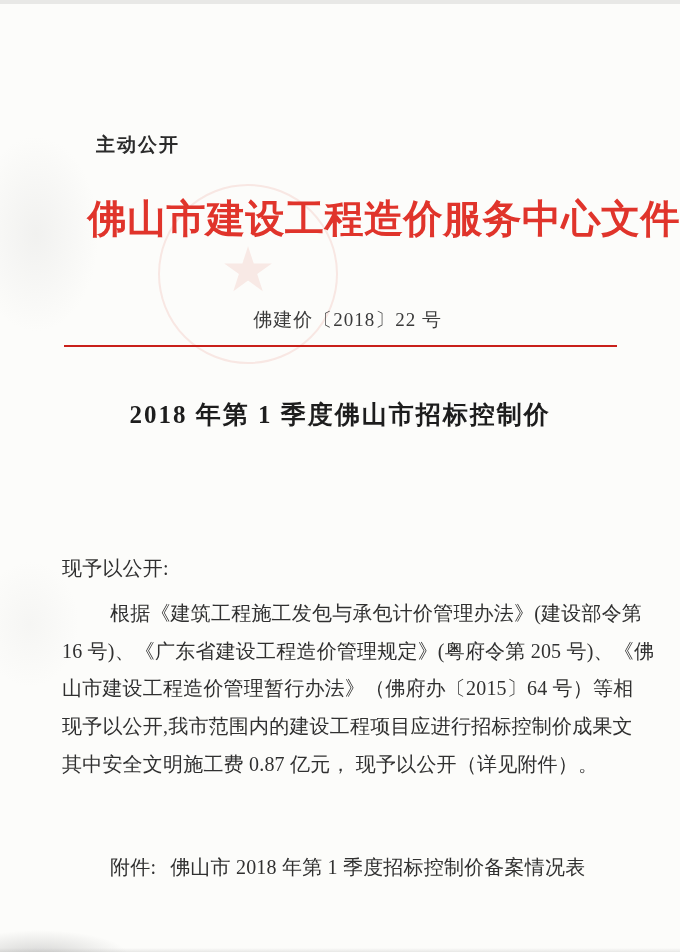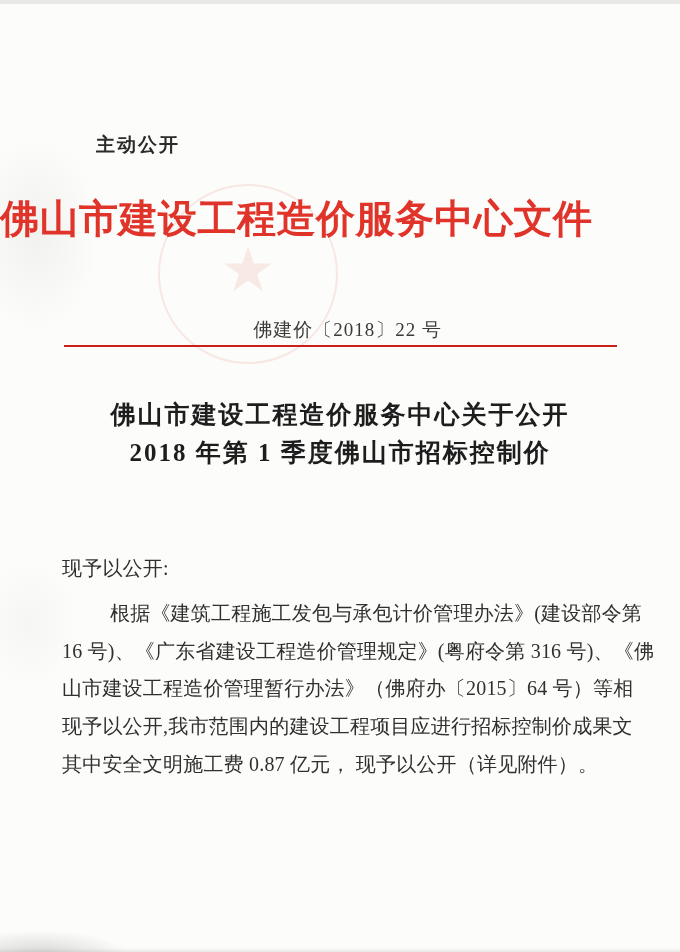--- a/index.html
+++ b/index.html
@@ -32,21 +32,21 @@
     letter-spacing: 2px;
     color: #2b2b2b;
   }
 
   
   .red-header {
     position: absolute;
     left: 0;
     right: 0;
     top: 188px;
-    text-align: left;
+    text-align: right;
     font-size: 39px;
     font-weight: 700;
     letter-spacing: 0.5px;
     color: var(--header-red, #e0342b);
     white-space: nowrap;
   }
 
   
   .seal {
     position: absolute;
@@ -66,21 +66,21 @@
     font-size: 62px;
     color: rgba(224, 105, 90, 0.13);
     line-height: 1;
   }
 
   
   .doc-number {
     position: absolute;
     left: 0;
     right: 0;
-    top: 313px;
+    top: 303px;
     text-align: center;
     font-size: 19px;
     letter-spacing: 1px;
     color: #3a3a3a;
     padding-left: 15px;
   }
 
   
   .red-rule {
     position: absolute;
@@ -172,30 +172,32 @@
     <span class="seal-star">★</span>
   </div>
 
   <div class="red-header">佛山市建设工程造价服务中心文件</div>
 
   <div class="doc-number">佛建价〔2018〕22 号</div>
 
   <div class="red-rule"></div>
 
   <div class="doc-title">
-    <div>佛山市建设工程造价服务中心关于公开</div>
     <div>2018 年第 1 季度佛山市招标控制价</div>
   </div>
 
   <div class="doc-body">
     <div class="salutation">现予以公开:</div>
     <div class="body-line indent">根据《建筑工程施工发包与承包计价管理办法》(建设部令第</div>
-    <div class="body-line">16 号)、《广东省建设工程造价管理规定》(粤府令第 316 号)、《佛</div>
+    <div class="body-line">16 号)、《广东省建设工程造价管理规定》(粤府令第 205 号)、《佛</div>
     <div class="body-line">山市建设工程造价管理暂行办法》（佛府办〔2015〕64 号）等相</div>
     <div class="body-line">现予以公开,我市范围内的建设工程项目应进行招标控制价成果文</div>
     <div class="body-line">其中安全文明施工费 0.87 亿元， 现予以公开（详见附件）。</div>
   </div>
 
+  <div class="attachment">
+    <span class="att-label">附件:</span><span>佛山市 2018 年第 1 季度招标控制价备案情况表</span>
+  </div>
 
   <div class="scan-corner-smudge"></div>
   <div class="scan-bottom-edge"></div>
 
 </div>
 
 </body></html>

